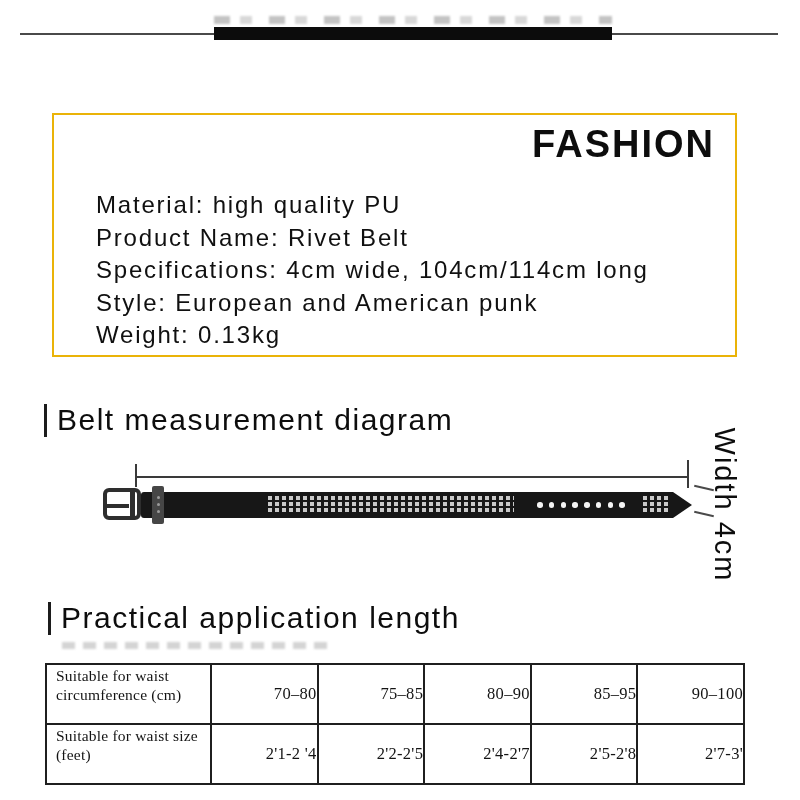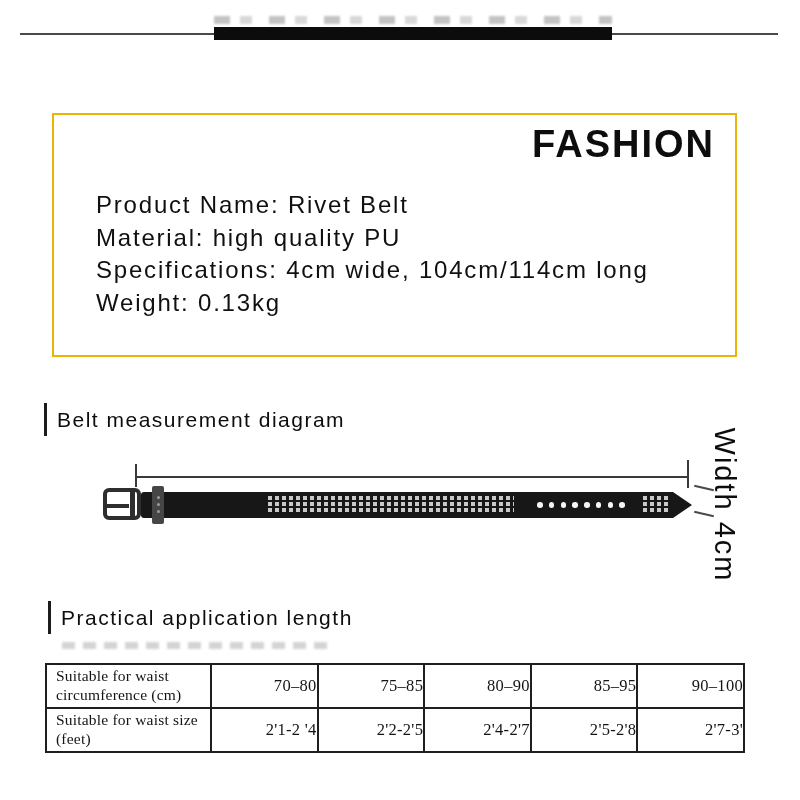--- a/index.html
+++ b/index.html
@@ -57,21 +57,21 @@
   }
 
   
   .section-heading {
     position: absolute; display: flex; align-items: center;
   }
   .section-heading .vbar {
     width: 3px; height: 33px; background: #1c1c1c; margin-right: 10px;
   }
   .section-heading .htext {
-    font-size: 21px; letter-spacing: 1.5px; color: #0d0d0d; white-space: nowrap;
+    font-size: 30px; letter-spacing: 1.5px; color: #0d0d0d; white-space: nowrap;
   }
   .heading-measure { left: 44px; top: 403px; }
   .heading-practical { left: 48px; top: 601px; }
   .heading-smudge {
     position: absolute; left: 62px; top: 642px; width: 268px; height: 7px;
     background: repeating-linear-gradient(90deg, rgba(60,60,60,.22) 0 13px, transparent 13px 21px);
     filter: blur(1.2px);
   }
 
   
@@ -142,40 +142,41 @@
     position: absolute; left: 45px; top: 663px; width: 700px;
     border-collapse: collapse; table-layout: fixed;
     font-family: "Liberation Serif", serif; color: #141414;
   }
   .size-table td {
     border: 2px solid #1f1f1f; height: 39px;
     text-align: right; vertical-align: middle;
     font-size: 16.5px; letter-spacing: 0.3px;
   }
   .size-table td.rowlabel {
-    width: 165px; text-align: left; padding: 2px 6px 2px 9px;
+    width: 165px; text-align: left; padding: 2px 6px 18px 9px;
     font-size: 15.5px; line-height: 1.22; letter-spacing: 0.2px;
   }
 </style>
 </head>
 <body>
 
 <div class="page">
 
   <div class="top-blur"></div>
   <div class="top-line"></div>
   <div class="top-bar"></div>
 
 
   <div class="info-box">
     <div class="fashion">FASHION</div>
     <div class="info-lines">
+      <div>Material: high quality PU</div>
       <div>Product Name: Rivet Belt</div>
-      <div>Material: high quality PU</div>
       <div>Specifications: 4cm wide, 104cm/114cm long</div>
+      <div>Style: European and American punk</div>
       <div>Weight: 0.13kg</div>
     </div>
   </div>
 
   <div class="section-heading heading-measure">
     <div class="vbar"></div>
     <div class="htext">Belt measurement diagram</div>
   </div>
 
   <div class="measure-line"></div>

